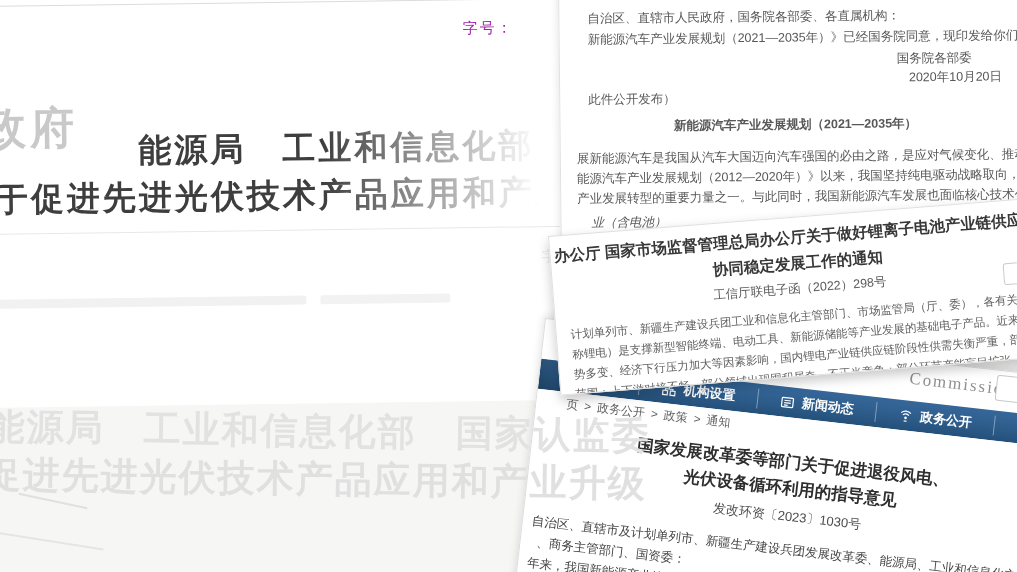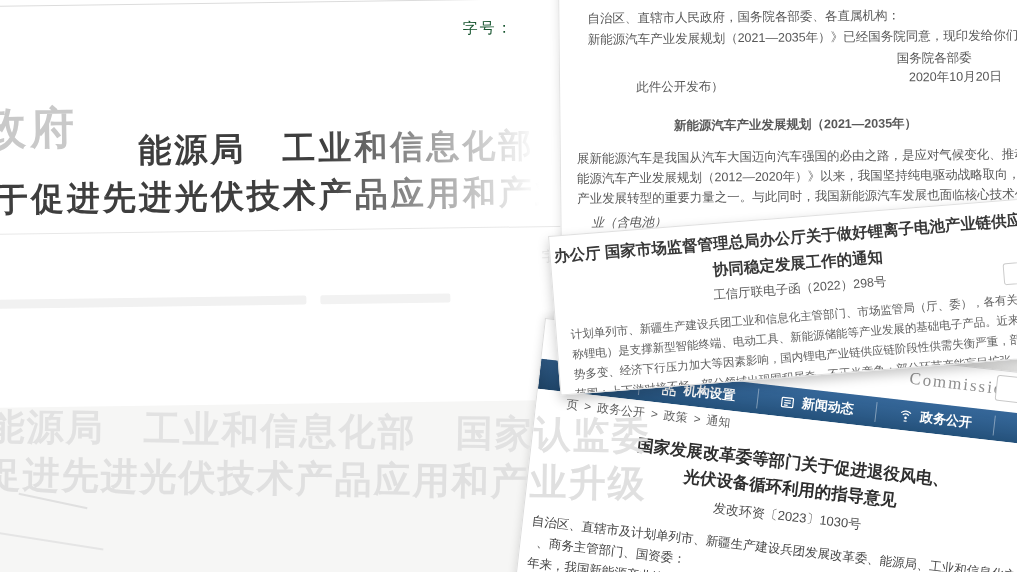--- a/index.html
+++ b/index.html
@@ -5,21 +5,21 @@
   html,body{margin:0;padding:0;background:#e9e9e9;}
   .canvas{position:relative;width:1017px;height:572px;background:#f6f6f5;overflow:hidden;
           font-family:"Liberation Sans","DejaVu Sans",sans-serif;}
   .sheet{position:absolute;background:#fff;}
   .ln{white-space:nowrap;}
 
   
   .sheetA{left:-20px;top:-12px;width:600px;height:420px;transform:rotate(-0.8deg);
           transform-origin:top left;z-index:1;}
   .a-topline{position:absolute;left:10px;top:18px;width:560px;border-top:1px solid #dcdcdc;}
-  .a-fontsize{position:absolute;left:482px;top:38px;font-size:15px;color:#14532d;letter-spacing:2px;}
+  .a-fontsize{position:absolute;left:482px;top:38px;font-size:15px;color:#a21caf;letter-spacing:2px;}
   .a-gov{position:absolute;left:0px;top:112px;font-size:44px;font-weight:bold;color:#c9c9c9;letter-spacing:4px;}
   .a-h1{position:absolute;left:156px;top:143px;font-size:33px;font-weight:bold;color:#3e3e3e;letter-spacing:3px;white-space:nowrap;}
   .a-h2{position:absolute;left:12px;top:190px;font-size:33px;font-weight:bold;color:#3e3e3e;letter-spacing:3px;white-space:nowrap;}
   .a-fade{position:absolute;left:340px;top:125px;width:270px;height:115px;
           background:linear-gradient(90deg,rgba(255,255,255,0) 0%,#fff 80%);z-index:3;}
   .a-divider{position:absolute;left:8px;top:246px;width:580px;border-top:1px solid #e8e8e8;}
   .a-faintlabel{position:absolute;left:558px;top:268px;font-size:14px;color:#ececec;letter-spacing:2px;}
   .a-bar1{position:absolute;left:12px;top:312px;width:310px;height:9px;background:#f1f1f1;border-radius:2px;}
   .a-bar2{position:absolute;left:336px;top:312px;width:130px;height:9px;background:#f2f2f2;border-radius:2px;}
 
@@ -31,21 +31,21 @@
 
   
   .sheetC{left:558px;top:-18px;width:470px;height:256px;transform:rotate(-0.6deg);
           transform-origin:top left;z-index:2;border:1px solid #e2e2e2;
           box-shadow:0 3px 10px rgba(0,0,0,0.12);overflow:hidden;}
   .sheetC div{position:absolute;font-size:12.5px;color:#585858;}
   .c-salut{left:28px;top:28px;}
   .c-intro{left:28px;top:49px;}
   .c-issuer{right:58px;top:71px;}
   .c-date{right:28px;top:90px;margin-left:28px;}
-  .c-note{left:28px;top:97px;margin-left:48px;}
+  .c-note{left:28px;top:109px;}
   .c-title{left:0;right:0;top:136px;text-align:center;font-size:17px;font-weight:bold;color:#2f2f2f;}
   .c-b0{left:16px;top:168px;}
   .c-b1{left:16px;top:188px;}
   .c-b2{left:16px;top:208px;color:#6e6e6e;}
   .c-partial{left:30px;top:232px;font-size:12px;color:#8a8a8a;font-style:italic;}
 
   
   .sheetD{left:548px;top:236px;width:492px;height:158px;transform:rotate(-4.5deg);
           transform-origin:top left;z-index:4;border:1px solid #e0e0e0;
           box-shadow:0 5px 12px rgba(0,0,0,0.22);overflow:hidden;}

